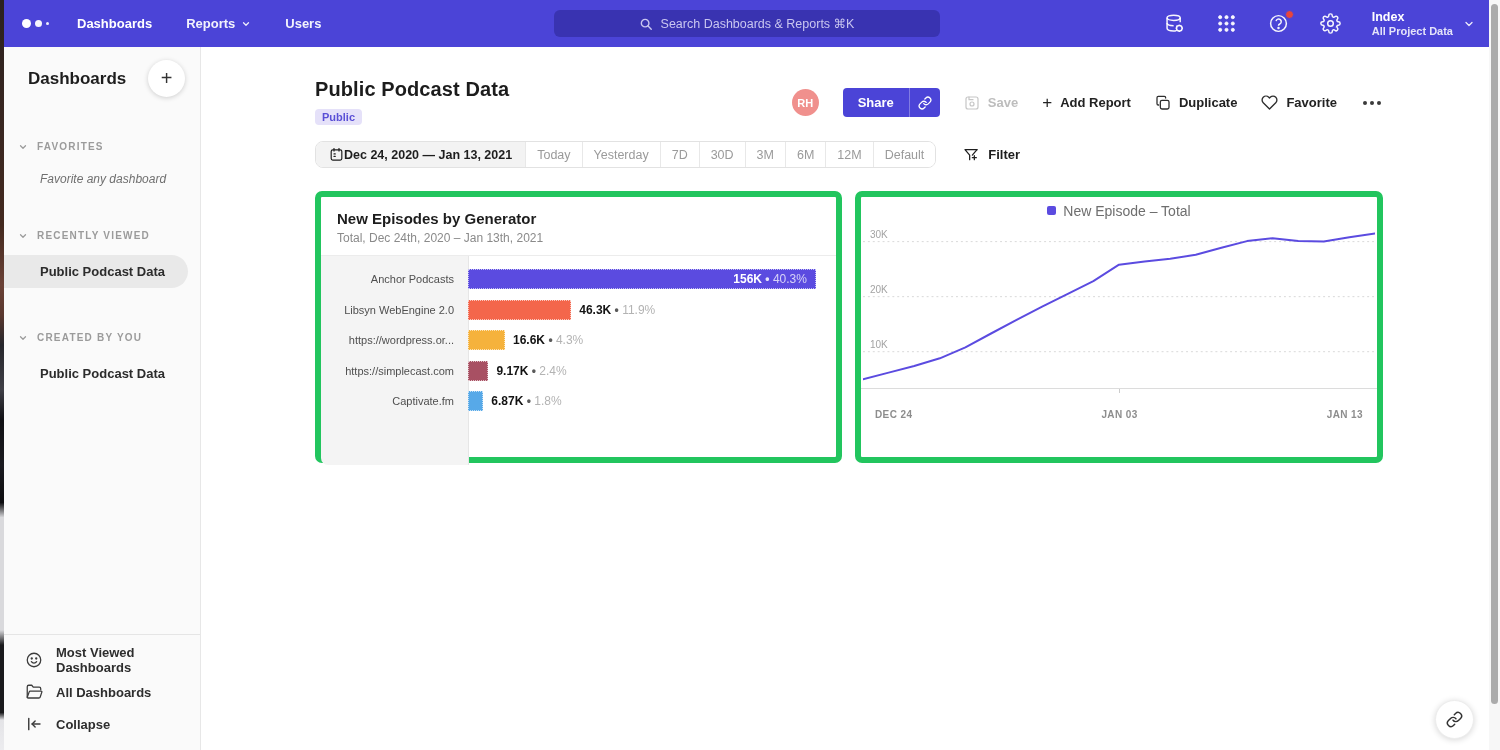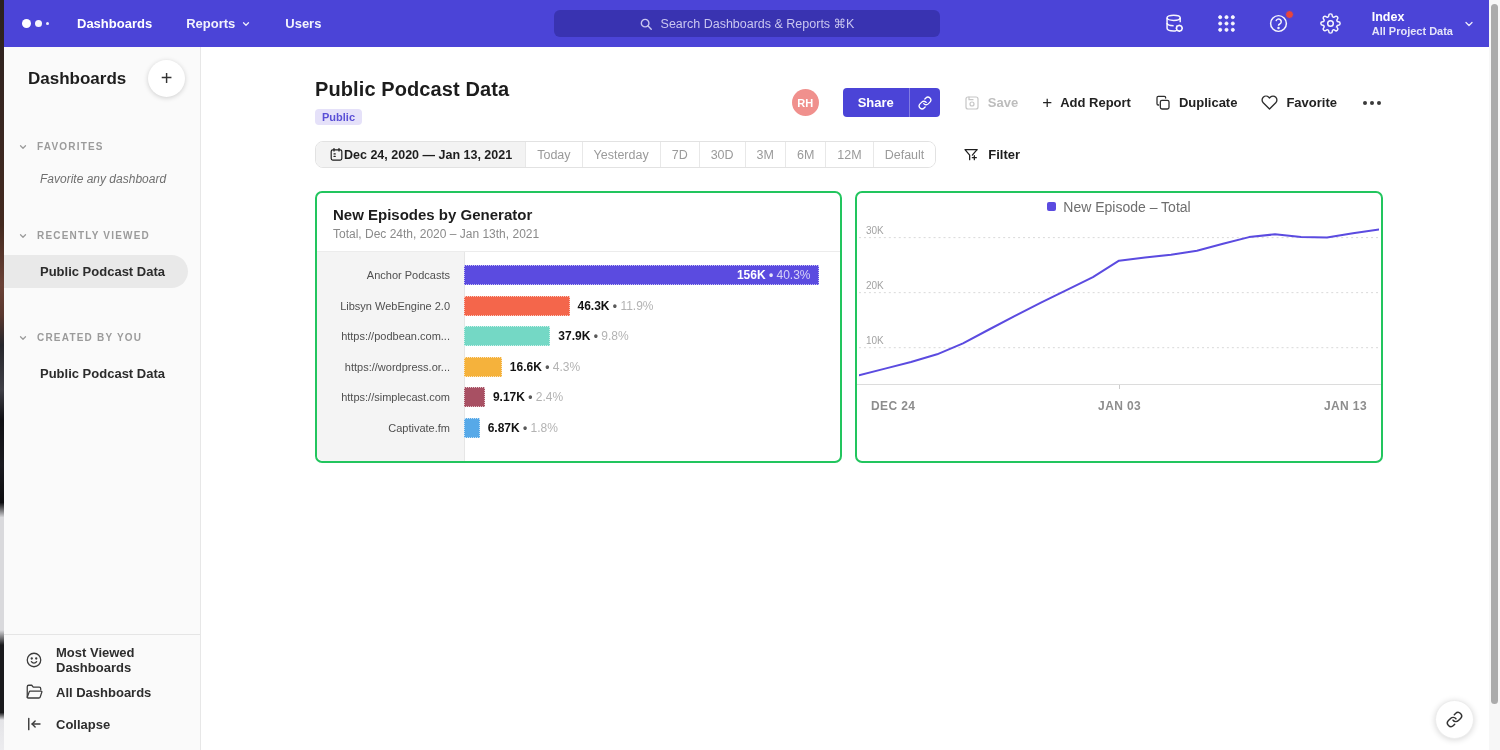--- a/index.html
+++ b/index.html
@@ -100,21 +100,21 @@
     border-left:1px solid #e8e8e8; cursor:pointer; background:#fff; border-top:none;
     border-bottom:none; border-right:none; font-family:inherit; }
   .seg.date { gap:0; background:#f3f3f3; color:#1e1e1e; font-weight:700; border-left:none;
     padding:0 13px; }
   .filter-btn { display:flex; align-items:center; gap:9px; margin-left:27px; font-size:13px;
     font-weight:700; color:#1e1e1e; background:none; border:none; cursor:pointer;
     font-family:inherit; }
 
   
   .cards { margin-top:23px; display:flex; gap:13px; }
-  .card { background:#fff; border:2px solid #22c55e; border-radius:7px; height:272px; }
+  .card { background:#fff; border:6px solid #22c55e; border-radius:7px; height:272px; }
   .card.bar-card  { width:527px; }
   .card.line-card { width:528px; }
   .card-head { padding:13px 16px 10px; border-bottom:1px solid #ececec; }
   .card-title { font-size:15px; font-weight:700; color:#1d1d1d; }
   .card-sub { font-size:12px; color:#8a8a8a; margin-top:4px; }
 
   
   .bar-body { position:relative; height:209px; border-radius:0 0 7px 7px; overflow:hidden; }
   .bar-body::before { content:""; position:absolute; left:0; top:0; bottom:0; width:147px;
     background:#f4f4f4; border-right:1px solid #e6e6e6; }
@@ -136,21 +136,21 @@
   .bar-val.outside { margin-left:8px; }
 
   
   .legend { height:27px; display:flex; align-items:center; justify-content:center; gap:7px; }
   .legend-swatch { width:9px; height:9px; border-radius:2px; }
   .legend-label { font-size:14px; color:#6e6e6e; }
   .plot { position:relative; height:164px; margin:0 2px; }
   .plot svg { position:absolute; left:0; top:0; width:100%; height:100%; }
   .ytick { position:absolute; left:7px; font-size:10px; color:#a3a3a3; background:transparent; }
   .x-axis { position:relative; border-top:1px solid #dcdcdc; display:flex;
-    justify-content:space-between; padding:14px 14px 0; font-size:12px; font-weight:700;
+    justify-content:space-between; padding:20px 14px 0; font-size:10px; font-weight:700;
     letter-spacing:.4px; color:#8d8d8d; }
   .x-axis .mid-tick { position:absolute; left:50%; top:0; width:1px; height:4px; background:#ccc; }
 
   
   .fab { position:absolute; right:26px; bottom:11px; width:39px; height:39px; border-radius:50%;
     background:#fff; border:1px solid #ededed; box-shadow:0 1px 6px rgba(0,0,0,.16);
     display:flex; align-items:center; justify-content:center; cursor:pointer; z-index:20; }
 </style>
 </head>
 <body>
@@ -433,27 +433,20 @@
                 </div>
               </div>
               <div class="bar-row">
                 <div class="bar-label">Libsyn WebEngine 2.0</div>
                 <div class="bar-track">
                   <div class="bar" style="width:28.06060606060606%;background:#f4664b"></div>
                   <span class="bar-val outside"><span class="v">46.3K</span><span class="dot"> • </span><span class="pct">11.9%</span></span>
                 </div>
               </div>
               <div class="bar-row">
-                <div class="bar-label">https://podbean.com...</div>
-                <div class="bar-track">
-                  <div class="bar" style="width:22.96969696969697%;background:#74d8c5"></div>
-                  <span class="bar-val outside"><span class="v">37.9K</span><span class="dot"> • </span><span class="pct">9.8%</span></span>
-                </div>
-              </div>
-              <div class="bar-row">
                 <div class="bar-label">https://wordpress.or...</div>
                 <div class="bar-track">
                   <div class="bar" style="width:10.06060606060606%;background:#f5b23c"></div>
                   <span class="bar-val outside"><span class="v">16.6K</span><span class="dot"> • </span><span class="pct">4.3%</span></span>
                 </div>
               </div>
               <div class="bar-row">
                 <div class="bar-label">https://simplecast.com</div>
                 <div class="bar-track">
                   <div class="bar" style="width:5.557575757575758%;background:#a85063"></div>

